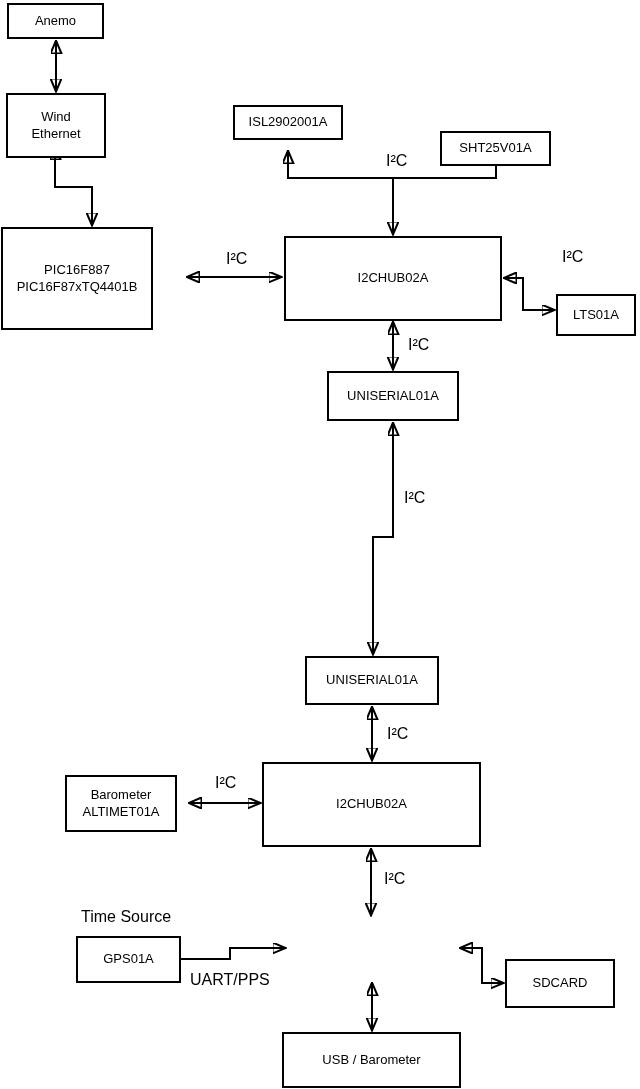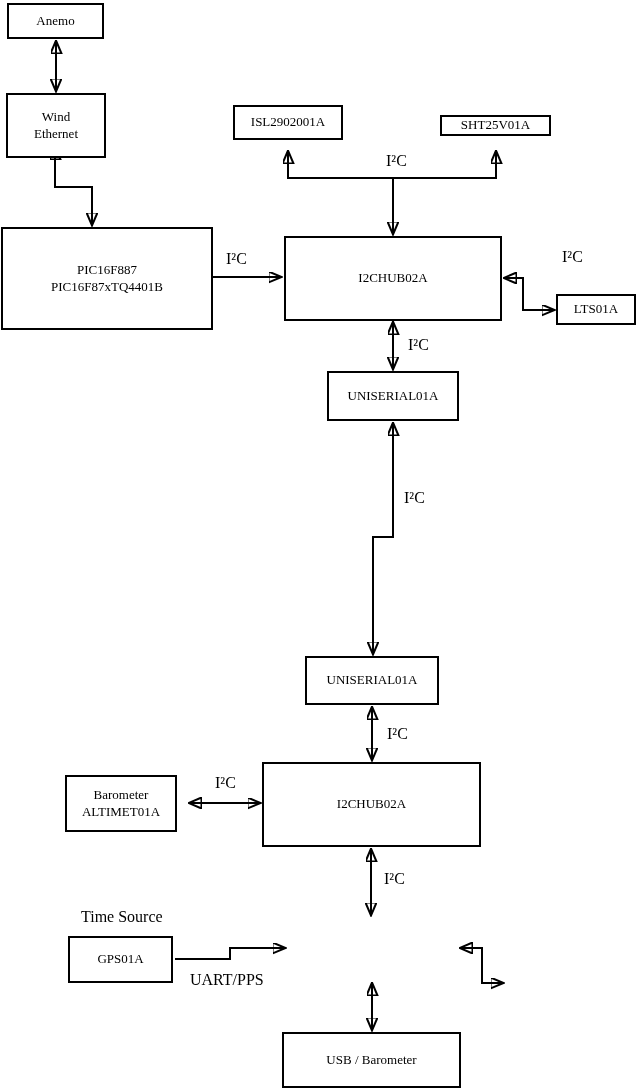--- a/index.html
+++ b/index.html
@@ -1,20 +1,20 @@
 <!DOCTYPE html>
 <html><head>
 <meta charset="utf-8">
 <style>
   html,body{margin:0;padding:0;background:#ffffff;}
   #canvas{
     position:relative;
     width:640px;height:1089px;
     background:#ffffff;
-    font-family:Liberation Serif, serif;
+    font-family:Liberation Sans, sans-serif;
     color:#000;
     overflow:hidden;
   }
   #wires{position:absolute;left:0;top:0;width:640px;height:1089px;}
   #wires path{stroke:#000;stroke-width:2;fill:none;}
   #wires path.c2{marker-start:url(#arrow);marker-end:url(#arrow);}
   #wires path.c1{marker-end:url(#arrow);}
   .node{
     position:absolute;
     box-sizing:border-box;
@@ -63,63 +63,66 @@
 
   <div class="node" style="left:7px;top:3px;width:97px;height:36px">
     <span>Anemo</span>
   </div>
 
   <div class="node" style="left:6px;top:93px;width:100px;height:65px">
     <span>Wind</span>
     <span>Ethernet</span>
   </div>
 
-  <div class="node" style="left:1px;top:227px;width:212px;height:103px">
+  <div class="node" style="left:1px;top:227px;width:152px;height:103px">
     <span>PIC16F887</span>
     <span>PIC16F87xTQ4401B</span>
   </div>
 
   <div class="node" style="left:233px;top:105px;width:110px;height:35px">
     <span>ISL2902001A</span>
   </div>
 
-  <div class="node" style="left:440px;top:115px;width:111px;height:21px">
+  <div class="node" style="left:440px;top:131px;width:111px;height:35px">
     <span>SHT25V01A</span>
   </div>
 
   <div class="node" style="left:284px;top:236px;width:218px;height:85px">
     <span>I2CHUB02A</span>
   </div>
 
-  <div class="node" style="left:556px;top:294px;width:80px;height:31px">
+  <div class="node" style="left:556px;top:294px;width:80px;height:42px">
     <span>LTS01A</span>
   </div>
 
   <div class="node" style="left:327px;top:371px;width:132px;height:50px">
     <span>UNISERIAL01A</span>
   </div>
 
   <div class="node" style="left:305px;top:656px;width:134px;height:49px">
     <span>UNISERIAL01A</span>
   </div>
 
   <div class="node" style="left:65px;top:775px;width:112px;height:57px">
     <span>Barometer</span>
     <span>ALTIMET01A</span>
   </div>
 
   <div class="node" style="left:262px;top:762px;width:219px;height:85px">
     <span>I2CHUB02A</span>
   </div>
 
-  <div class="node" style="left:68px;top:936px;width:105px;height:47px">
+  <div class="node" style="left:76px;top:936px;width:105px;height:47px">
     <span>GPS01A</span>
   </div>
 
 
+  <div class="node" style="left:505px;top:959px;width:110px;height:49px">
+    <span>SDCARD</span>
+  </div>
 
   <div class="node" style="left:282px;top:1032px;width:179px;height:56px">
     <span>USB / Barometer</span>
   </div>
 
   <span class="lbl" style="left:386px;top:152px">I²C</span>
   <span class="lbl" style="left:226px;top:250px">I²C</span>
   <span class="lbl" style="left:562px;top:248px">I²C</span>
   <span class="lbl" style="left:408px;top:336px">I²C</span>
   <span class="lbl" style="left:404px;top:489px">I²C</span>

